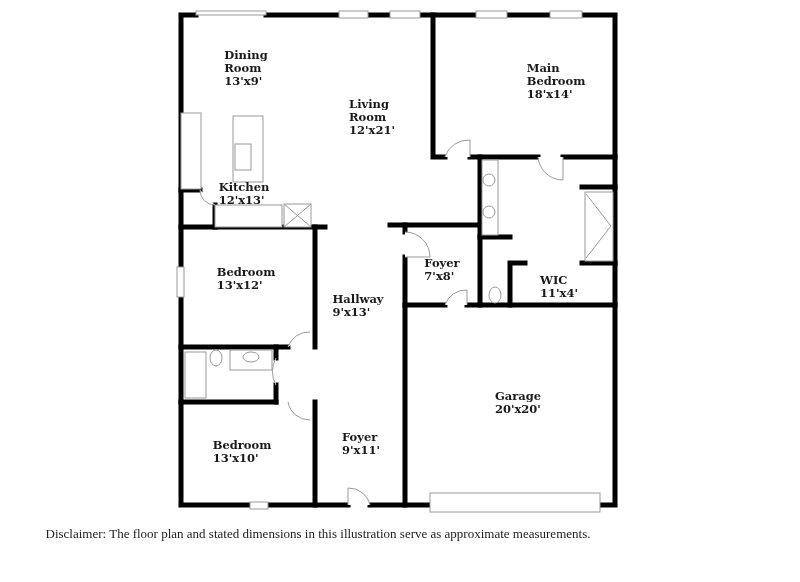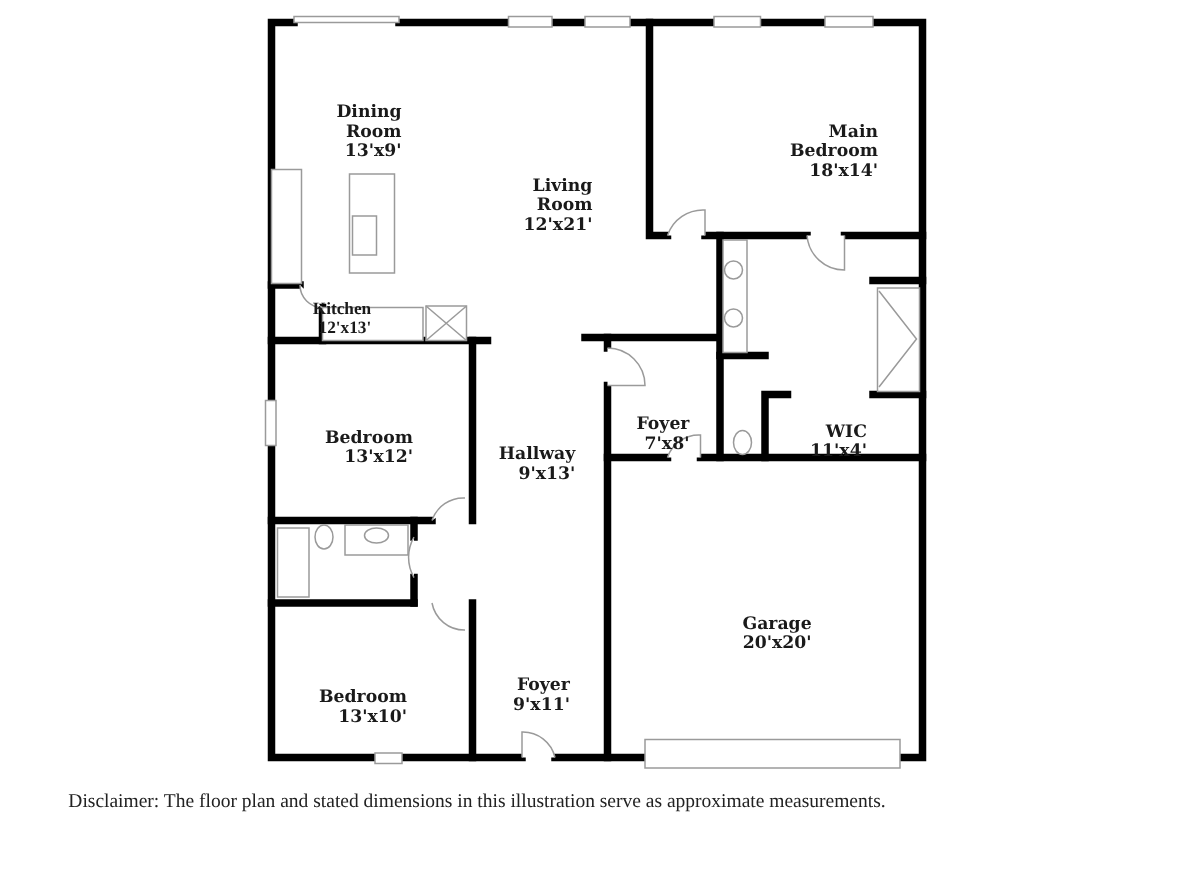--- a/index.html
+++ b/index.html
@@ -1,18 +1,18 @@
 <!DOCTYPE html>
 <html><head>
 <meta charset="utf-8">
 <style>
   html, body { margin:0; padding:0; background:#ffffff; }
   body { width:800px; height:582px; position:relative; overflow:hidden; font-family:"DejaVu Serif", serif; }
   .plan { position:absolute; left:0; top:0; width:800px; height:520px; }
-  .label { position:absolute; text-align:right; font-family:"DejaVu Serif", serif; font-weight:bold; font-size:11.5px; line-height:13px; color:#1a1a1a; transform:translateX(-50%); white-space:nowrap;margin-top:19px; }
+  .label { position:absolute; text-align:left; font-family:"DejaVu Serif", serif; font-weight:bold; font-size:11.5px; line-height:13px; color:#1a1a1a; transform:translateX(-50%); white-space:nowrap; }
   .label span { display:block; }
   .disclaimer { position:absolute; left:0; top:526px; width:636px; text-align:center; font-family:"Liberation Serif", serif; font-size:13px; line-height:16px; color:#222; }
   .disclaimer span { display:block; }
 </style>
 </head>
 <body>
 
 <div class="plan">
 <svg width="800" height="520" viewBox="0 0 800 520" xmlns="http://www.w3.org/2000/svg">
   <g fill="none" stroke="#000" stroke-width="5" stroke-linecap="square">
@@ -105,37 +105,37 @@
 <div class="label" style="left:372px;top:98px;">
   <span>Living</span>
   <span>Room</span>
   <span>12'x21'</span>
 </div>
 <div class="label" style="left:556px;top:62px;">
   <span>Main</span>
   <span>Bedroom</span>
   <span>18'x14'</span>
 </div>
-<div class="label" style="left:228px;top:181px;font-family:Liberation Serif, serif;">
+<div class="label" style="left:244px;top:181px;">
   <span>Kitchen</span>
   <span>12'x13'</span>
 </div>
 <div class="label" style="left:246px;top:266px;">
   <span>Bedroom</span>
   <span>13'x12'</span>
 </div>
-<div class="label" style="left:358px;top:277px;">
+<div class="label" style="left:358px;top:293px;">
   <span>Hallway</span>
   <span>9'x13'</span>
 </div>
 <div class="label" style="left:442px;top:257px;">
   <span>Foyer</span>
   <span>7'x8'</span>
 </div>
-<div class="label" style="left:559px;top:262px;">
+<div class="label" style="left:559px;top:274px;">
   <span>WIC</span>
   <span>11'x4'</span>
 </div>
 <div class="label" style="left:518px;top:390px;">
   <span>Garage</span>
   <span>20'x20'</span>
 </div>
 <div class="label" style="left:242px;top:439px;">
   <span>Bedroom</span>
   <span>13'x10'</span>

